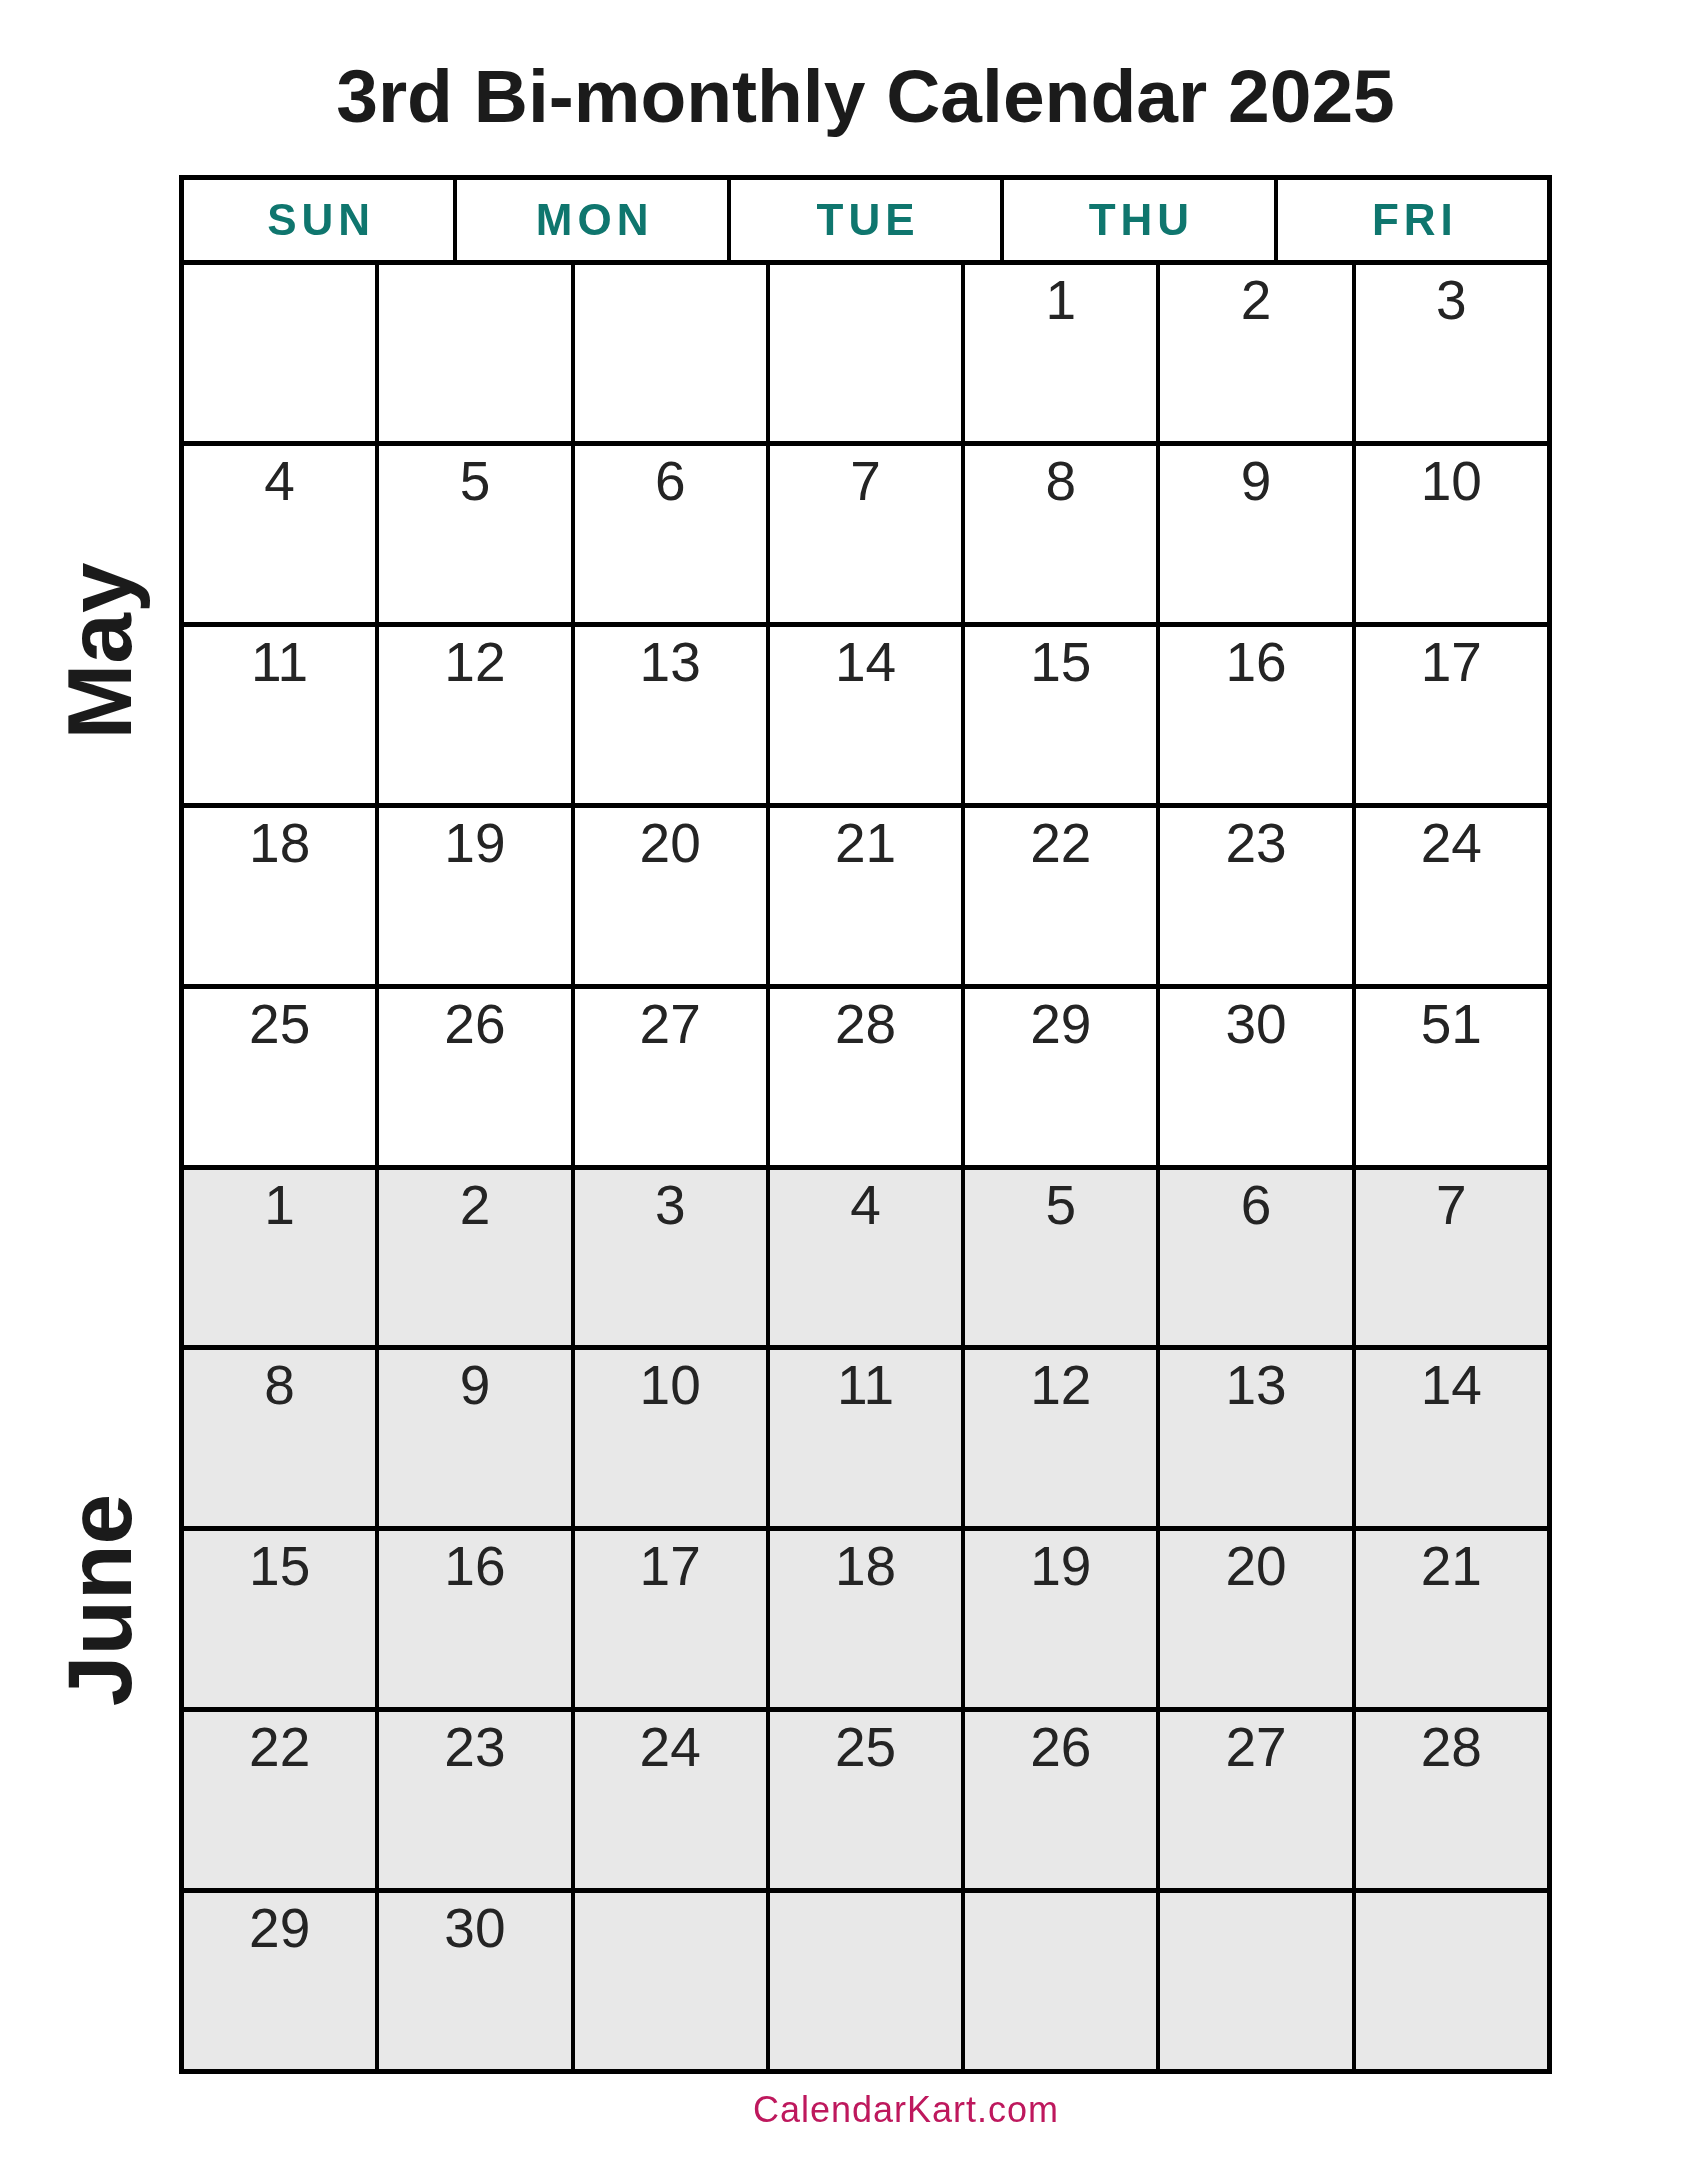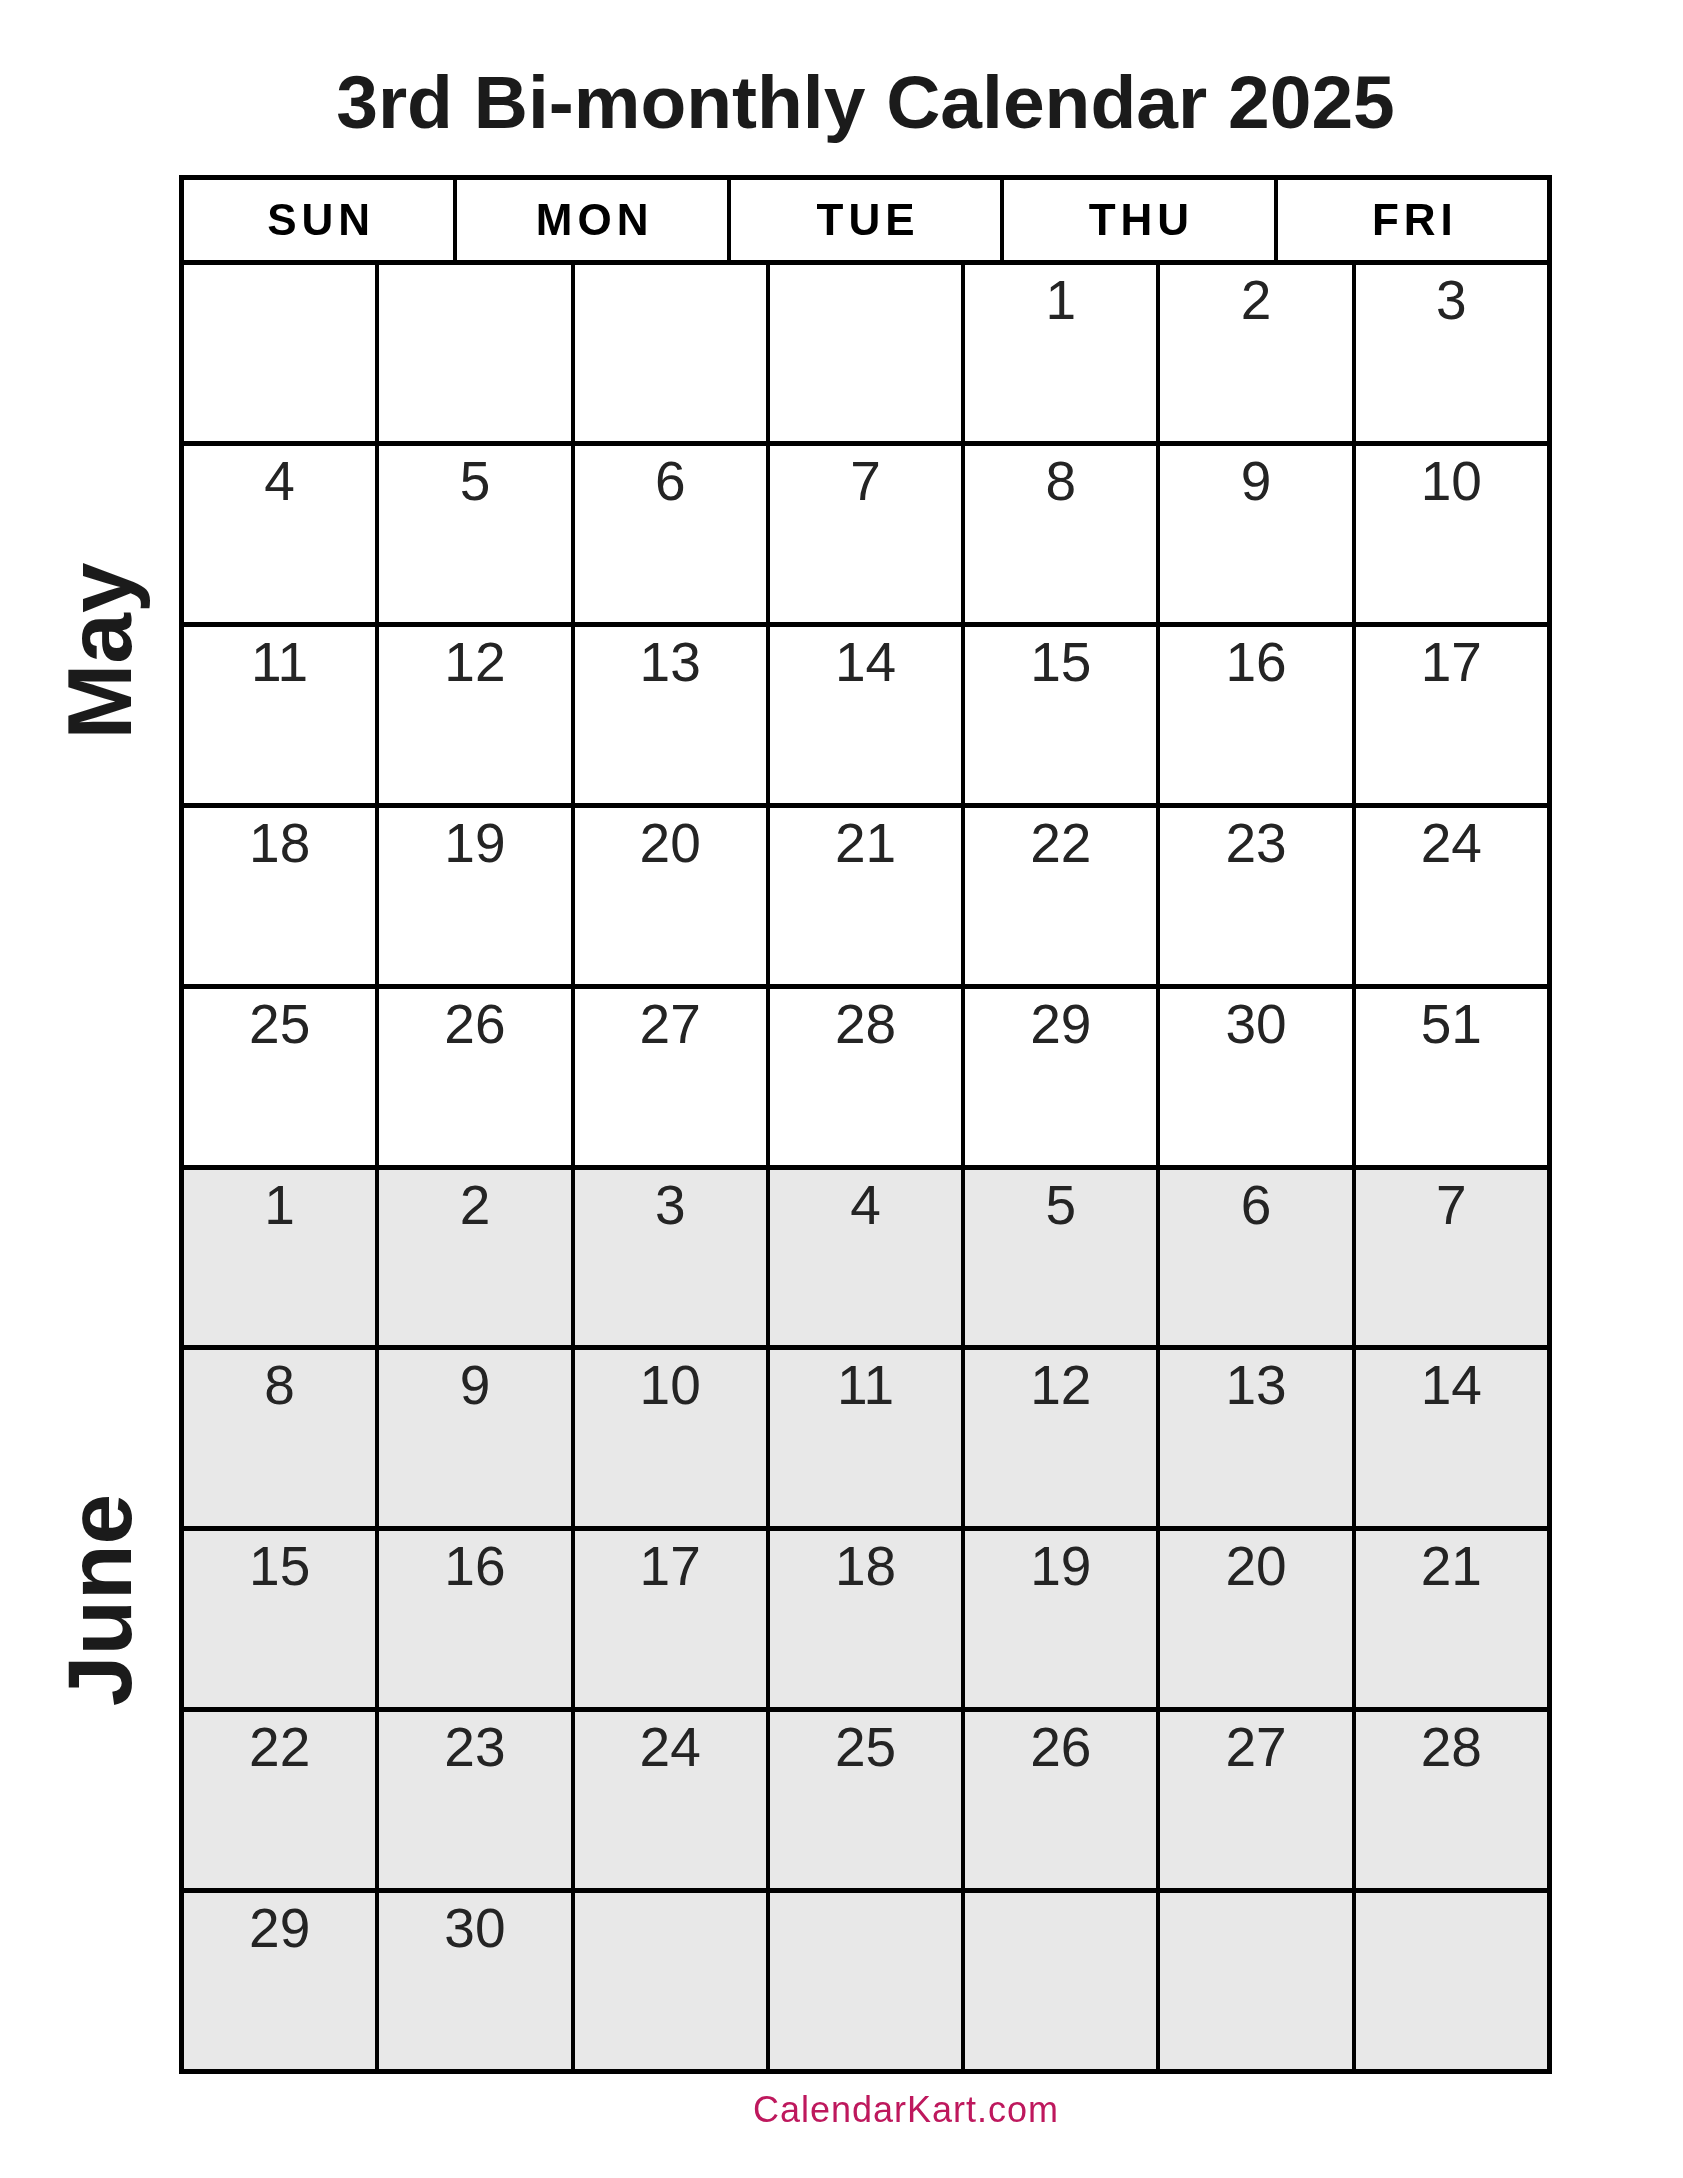--- a/index.html
+++ b/index.html
@@ -12,21 +12,21 @@
     width: 1683px;
     height: 2178px;
     overflow: hidden;
     font-family: "Liberation Sans", sans-serif;
     color: #1a1a1a;
   }
 
   .page-title {
     position: absolute;
     left: 179px;
-    top: 65px;
+    top: 59px;
     width: 1373px;
     text-align: center;
     font-size: 75px;
     font-weight: bold;
     line-height: 1;
     white-space: nowrap;
     color: #1b1b1b;
   }
 
   .calendar {
@@ -51,21 +51,21 @@
   .day-header {
     flex: 1;
     display: flex;
     align-items: center;
     justify-content: center;
     font-size: 44px;
     font-weight: bold;
     letter-spacing: 5px;
     text-indent: 5px;
     border-left: 4px solid var(--border-color, #000);
-    color: #000000;
+    color: #0f766e;
   }
   .day-header:first-child { border-left: none; }
 
   .cal-body {
     flex: 1;
     display: flex;
     flex-direction: column;
   }
   .cal-row {
     flex: 1;

